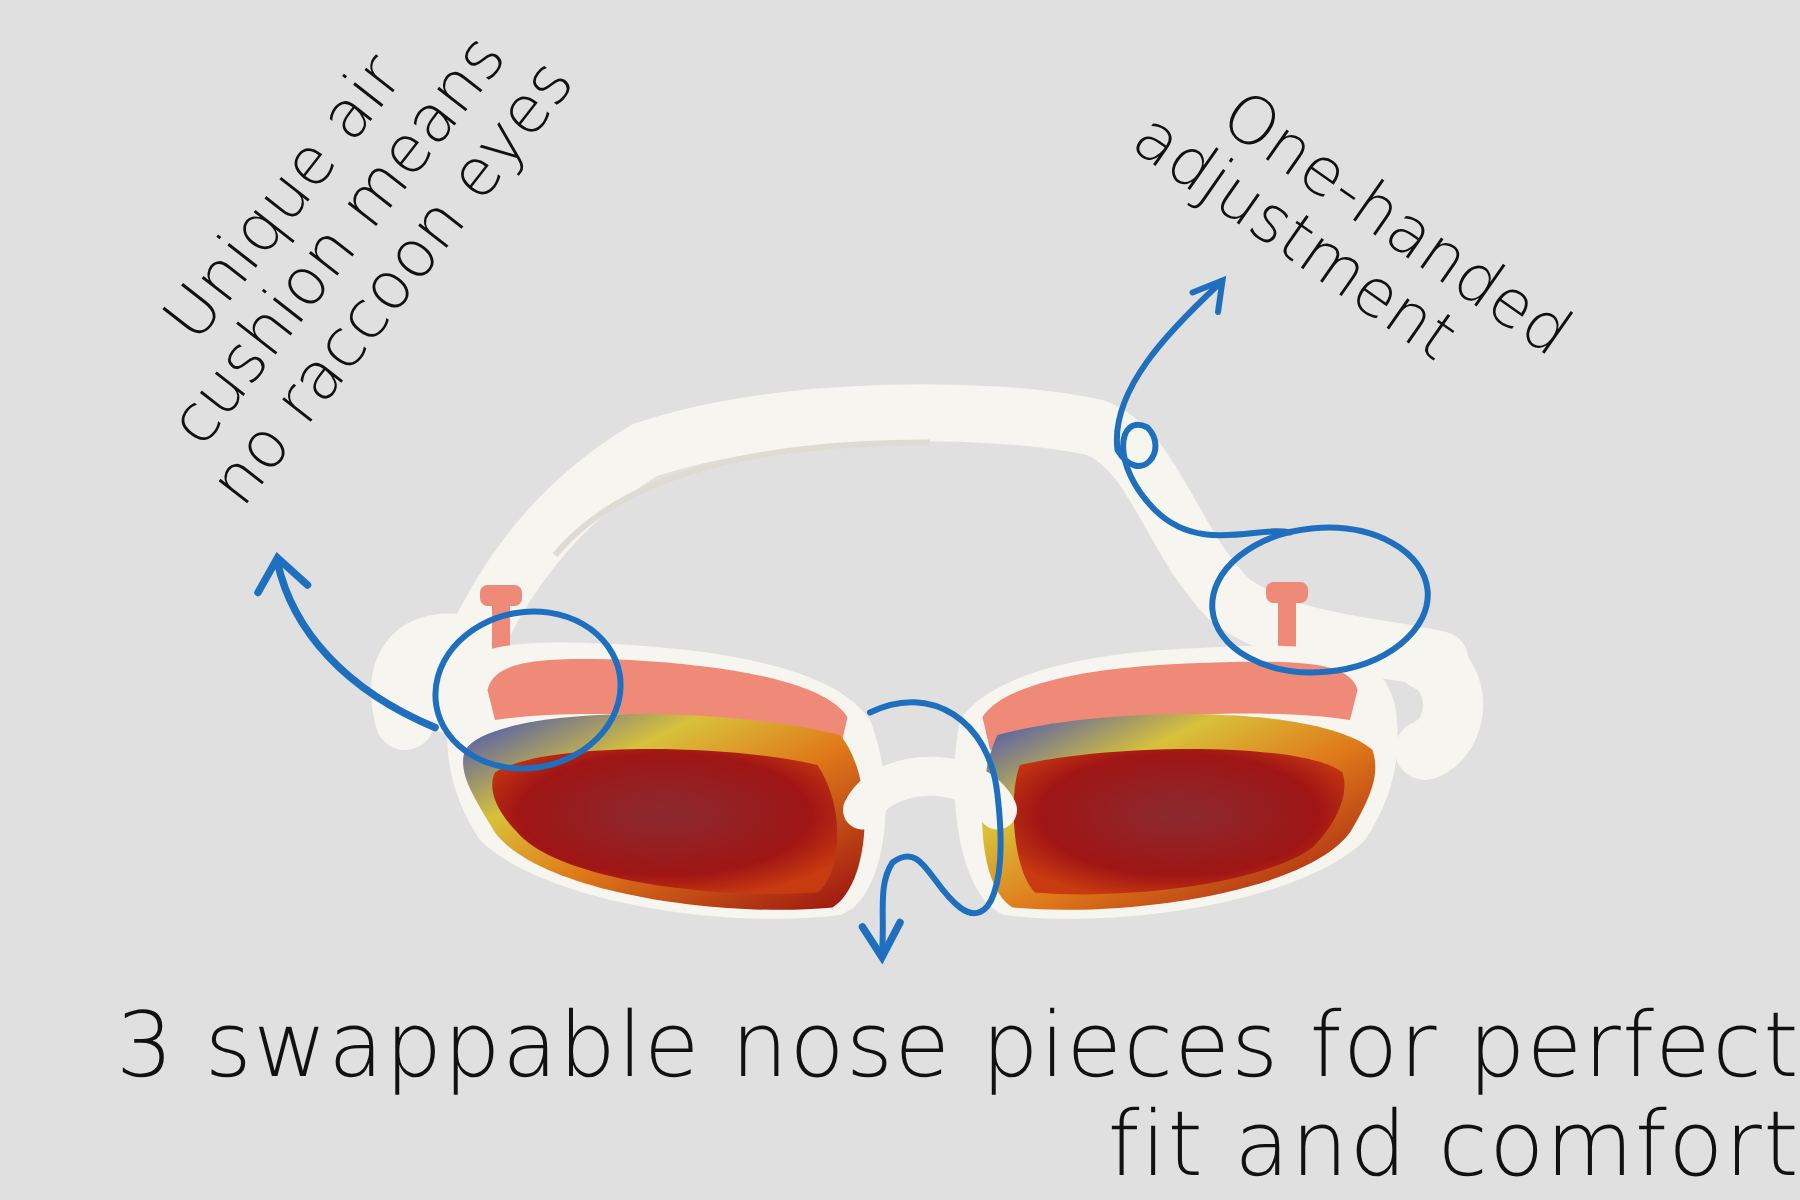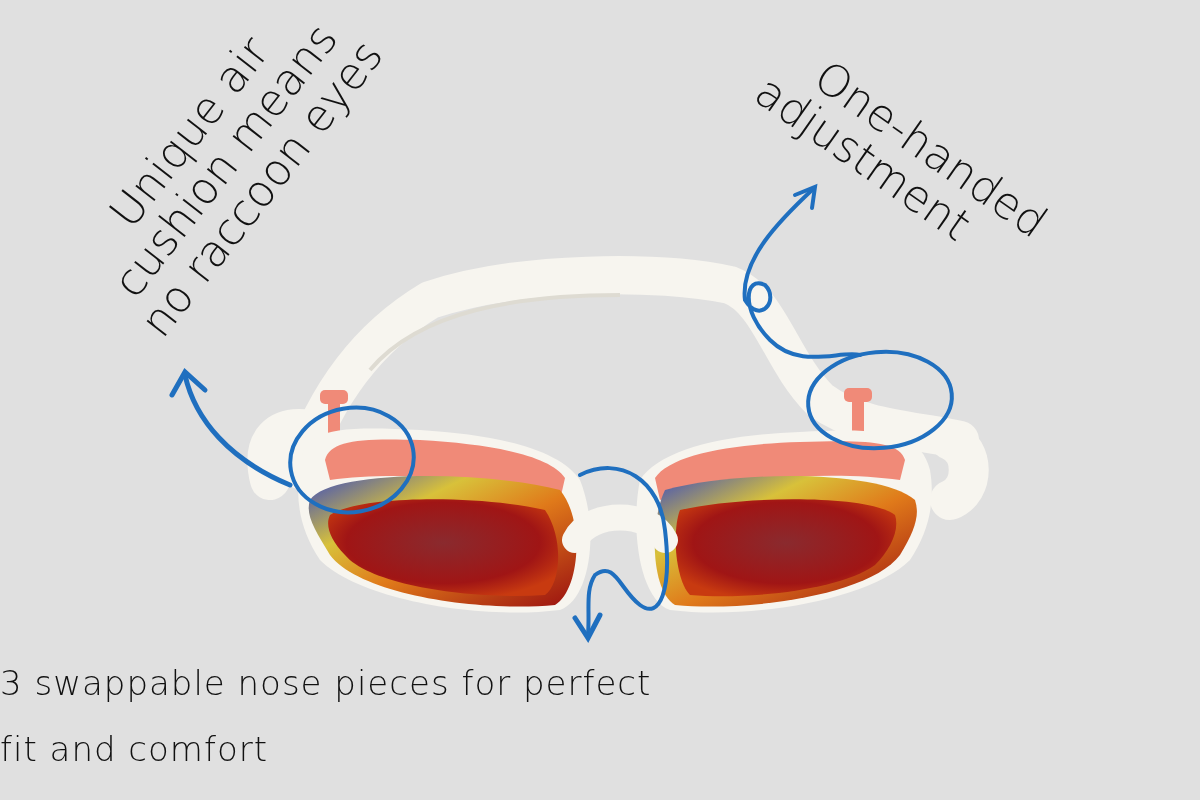--- a/index.html
+++ b/index.html
@@ -5,21 +5,21 @@
   html, body { margin:0; padding:0; }
   body { width:1200px; height:800px; background:#e0e0e0; position:relative; overflow:hidden;
          font-family:"DejaVu Sans", sans-serif; color:#111; }
   .canvas { position:absolute; left:0; top:0; width:1200px; height:800px; }
   .callout { position:absolute; font-family:"DejaVu Sans", sans-serif; font-weight:300; color:#111;
              line-height:1.05; white-space:nowrap; }
   .left-callout { left:-10px; top:170px; font-size:44px; transform:rotate(-52deg); transform-origin:left top; text-align:center; }
   .left-callout span { display:block; }
   .right-callout { left:800px; top:30px; font-size:44px; transform:rotate(35deg); transform-origin:left top; }
   .right-callout span { display:block; }
-  .bottom-callout { left:0; width:1200px; top:650px; font-size:34px; text-align:left; letter-spacing:1px; }
+  .bottom-callout { left:0; width:1200px; top:664px; font-size:60px; text-align:right; letter-spacing:1px; }
   .bottom-callout span { display:block; line-height:66px; }
 </style>
 </head>
 <body>
 
 <div class="canvas">
 
   <svg width="1200" height="800" viewBox="0 0 1200 800" style="position:absolute;left:0;top:0">
     <defs>
       <linearGradient id="mirror" x1="0" y1="0" x2="1" y2="1">

